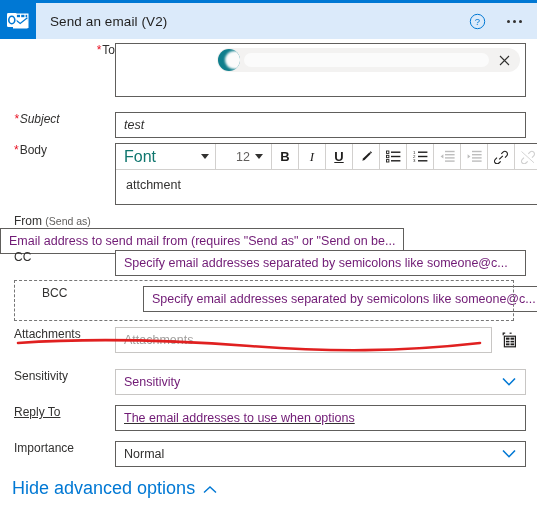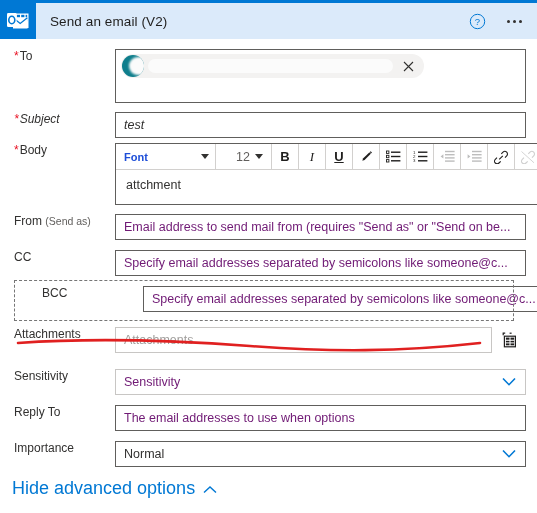--- a/index.html
+++ b/index.html
@@ -226,23 +226,22 @@
     background: #ffffff;
   }
   .tb-font {
     width: 100px;
     display: flex;
     align-items: center;
     justify-content: space-between;
     padding: 0 6px 0 8px;
     box-sizing: border-box;
     border-right: 1px solid #d2d0ce;
-    font-size: 11px;
-    color: #1d4ed8;
-    font-weight: bold;
+    font-size: 16px;
+    color: #0f766e;
   }
   .tb-size {
     width: 44px;
     display: flex;
     align-items: center;
     justify-content: center;
     gap: 5px;
     box-sizing: border-box;
     border-right: 1px solid #d2d0ce;
     font-size: 12.5px;
@@ -394,21 +393,21 @@
     </div>
     <div class="ellipsis-btn">
       <i></i>
       <i></i>
       <i></i>
     </div>
   </div>
 
   <div class="body-area">
 
-    <div class="row" style="top:10px;">
+    <div class="row" style="top:4px;text-align:right;">
       <div class="lbl"><span class="req">*</span><span>To</span></div>
       <div class="ctl">
         <div class="to-box">
           <div class="chip">
             <div class="chip-avatar"></div>
             <div class="chip-name"></div>
             <div class="chip-x">
               <svg width="11" height="11" viewBox="0 0 11 11" aria-hidden="true">
                 <path d="M1 1 L10 10 M10 1 L1 10" stroke="#323130" stroke-width="1.1" fill="none"></path>
               </svg>
@@ -521,21 +520,21 @@
             <div class="tb-btn">
               <span class="code">&lt;/&gt;</span>
             </div>
           </div>
 
           <div class="rte-body">attchment</div>
         </div>
       </div>
     </div>
 
-    <div class="row" style="top:175px;">
+    <div class="row" style="top:175px;flex-direction:column;">
       <div class="lbl"><span>From</span>
         <span class="lbl-sub">(Send as)</span></div>
       <div class="ctl">
         <div class="inp">
           <span class="ph">Email address to send mail from (requires "Send as" or "Send on be...</span>
         </div>
       </div>
     </div>
 
     <div class="row" style="top:211px;border-radius:10px;">
@@ -585,21 +584,21 @@
           <span class="ph">Sensitivity</span>
           <span class="chev">
             <svg width="14" height="9" viewBox="0 0 14 9" aria-hidden="true">
               <path d="M1 1 L7 7.2 L13 1" fill="none" stroke="#0078d4" stroke-width="1.6"></path>
             </svg>
           </span>
         </div>
       </div>
     </div>
 
-    <div class="row" style="top:366px;">
+    <div class="row" style="top:366px;text-decoration:underline;">
       <div class="lbl">Reply To</div>
       <div class="ctl">
         <div class="inp">
           <span class="ph">The email addresses to use when options</span>
         </div>
       </div>
     </div>
 
     <div class="row" style="top:402px;">
       <div class="lbl">Importance</div>

